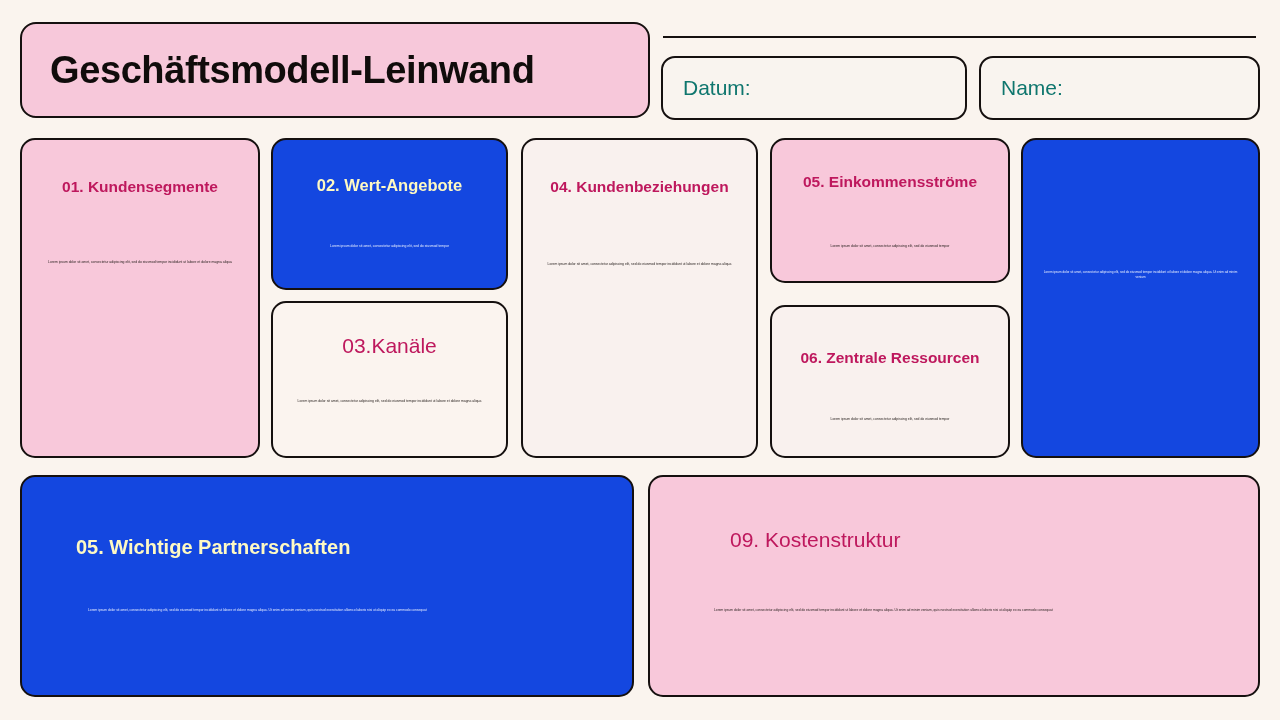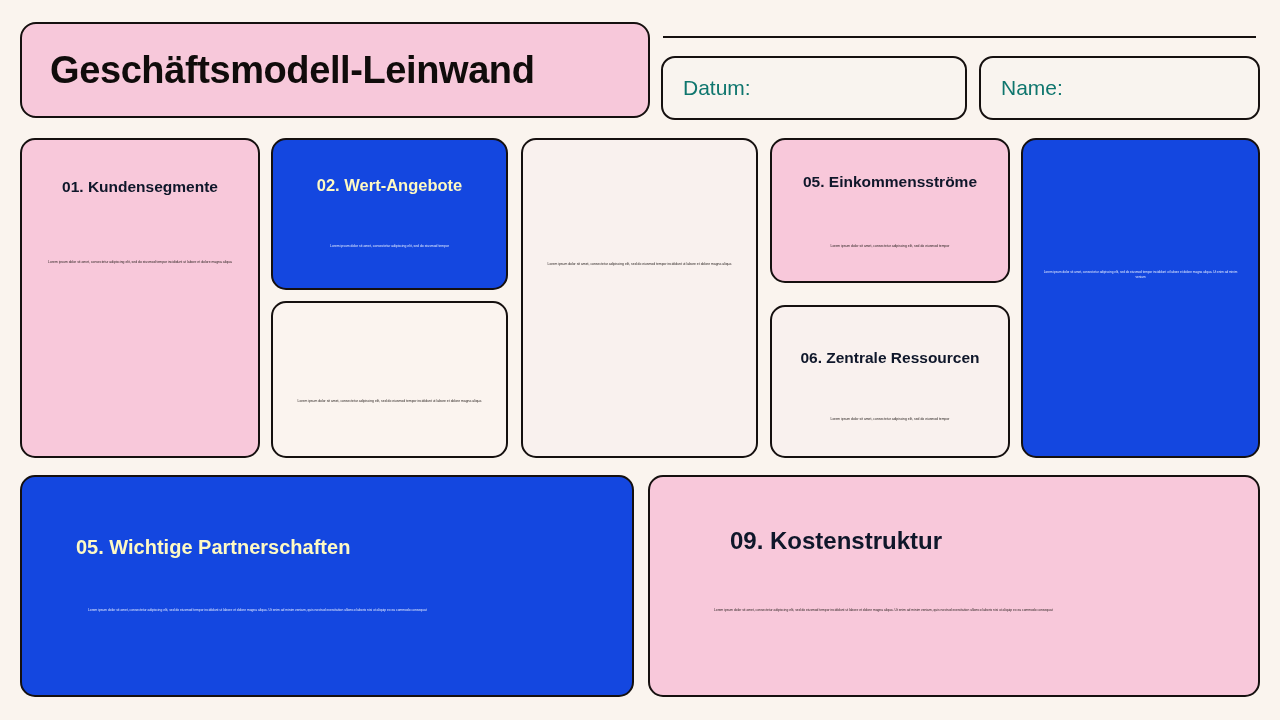--- a/index.html
+++ b/index.html
@@ -40,21 +40,21 @@
     overflow: hidden;
   }
   .card.pink  { background: #f8c8da; }
   .card.blue  { background: #1447e0; }
   .card.cream { background: #fbf4ef; }
   .card.ivory { background: #f9f1ee; }
 
   .card-title {
     position: absolute; left: 0; right: 0;
     text-align: center; font-size: 15px; font-weight: 600;
-    color: #0f172a; padding: 0 8px; line-height: 1.2;
+    color: #be185d; padding: 0 8px; line-height: 1.2;
   }
   .card.blue .card-title { color: #fef9c3; }
 
   .card-lorem {
     position: absolute; left: 0; right: 0;
     text-align: center; font-size: 3.4px; color: #2a2320;
     padding: 0 16px; line-height: 1.5;
   }
   .card.blue .card-lorem { color: #e6edff; }
 
@@ -88,21 +88,21 @@
   #c07 .card-lorem { top: 130px; font-size: 3.1px; }
 
   #c08 { left: 20px;   top: 475px; width: 614px; height: 222px; }
   #c08 .card-title { top: 58px; left: 46px; right: auto; text-align: left;
                      font-size: 20px; font-weight: 600; }
   #c08 .card-lorem { top: 131px; left: 50px; right: auto; width: 520px;
                      text-align: left; font-size: 3.3px; }
 
   #c09 { left: 648px;  top: 475px; width: 612px; height: 222px; }
   #c09 .card-title { top: 50px; left: 72px; right: auto; text-align: left;
-                     font-size: 24px; font-weight: 700; }
+                     font-size: 21px; font-weight: 400; }
   #c09 .card-lorem { top: 131px; left: 48px; right: auto; width: 520px;
                      text-align: left; font-size: 3.3px; }
 </style>
 </head>
 <body>
 
 <div class="canvas">
 
   <div class="title-box">
     <div class="title-text">Geschäftsmodell-Leinwand</div>
@@ -123,24 +123,26 @@
     <div class="card-lorem">Lorem ipsum dolor sit amet, consectetur adipiscing elit, sed do eiusmod tempor incididunt ut labore et dolore magna aliqua</div>
 
   </div>
 
   <div class="card blue" id="c02">
     <div class="card-title">02. Wert-Angebote</div>
     <div class="card-lorem">Lorem ipsum dolor sit amet, consectetur adipiscing elit, sed do eiusmod tempor</div>
   </div>
 
   <div class="card cream" id="c03">
+    <div class="card-title">03.Kanäle</div>
     <div class="card-lorem">Lorem ipsum dolor sit amet, consectetur adipiscing elit, sed do eiusmod tempor incididunt ut labore et dolore magna aliqua</div>
   </div>
 
   <div class="card ivory" id="c04">
+    <div class="card-title">04. Kundenbeziehungen</div>
     <div class="card-lorem">Lorem ipsum dolor sit amet, consectetur adipiscing elit, sed do eiusmod tempor incididunt ut labore et dolore magna aliqua</div>
 
   </div>
 
   <div class="card pink" id="c05">
     <div class="card-title">05. Einkommensströme</div>
     <div class="card-lorem">Lorem ipsum dolor sit amet, consectetur adipiscing elit, sed do eiusmod tempor</div>
   </div>
 
   <div class="card ivory" id="c06">

